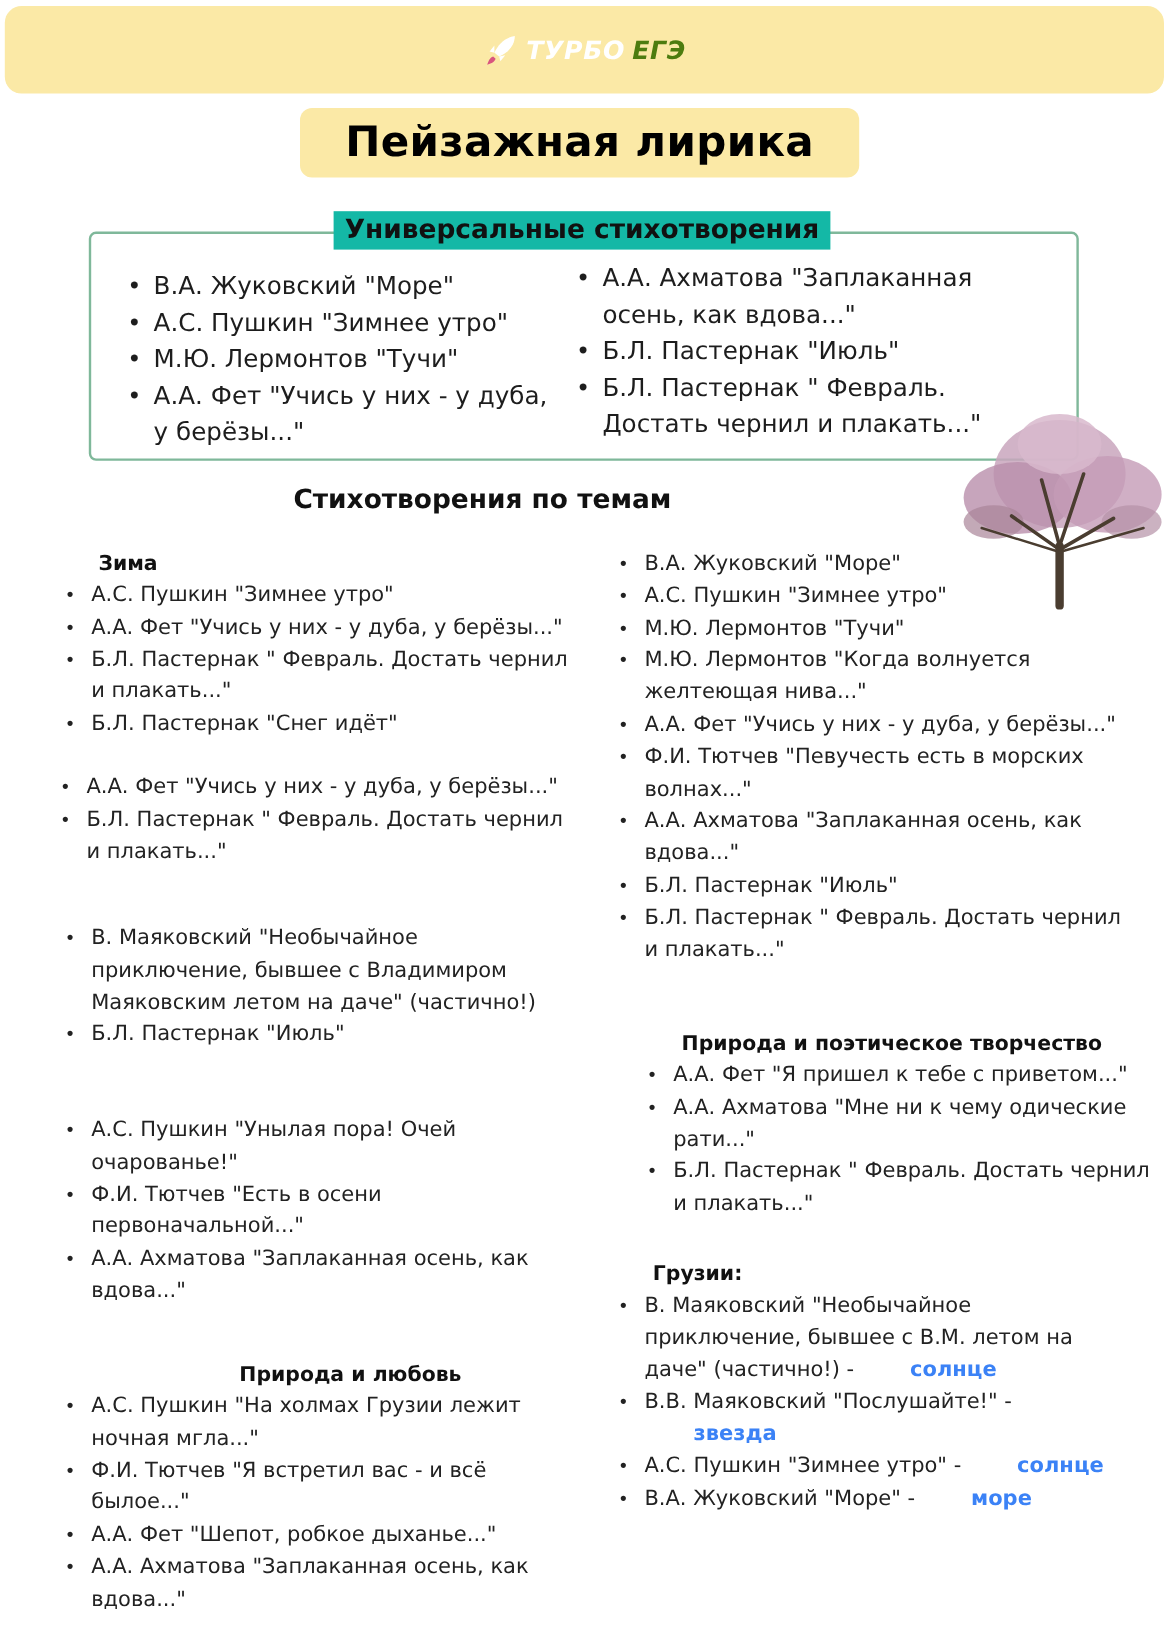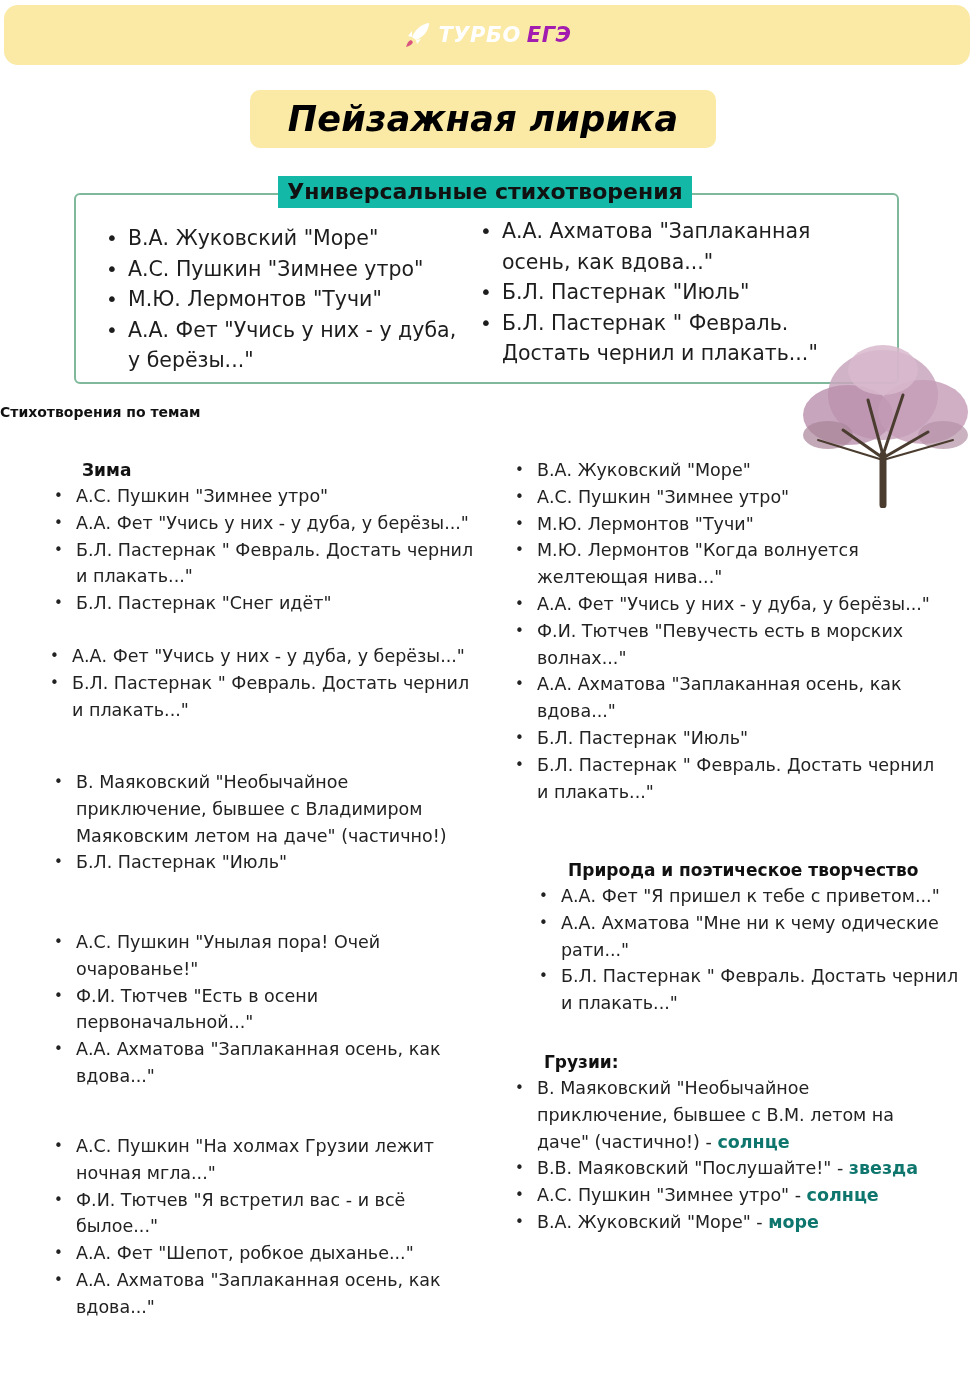--- a/index.html
+++ b/index.html
@@ -1,64 +1,64 @@
 <!DOCTYPE html>
 <html><head>
   <meta charset="utf-8">
   <style>
     * { box-sizing: border-box; margin: 0; padding: 0; }
     html, body { width: 974px; height: 1374px; background: #ffffff; overflow: hidden; }
     body { position: relative; font-family: "Liberation Sans", "DejaVu Sans", sans-serif; color: #1a1a1a; }
 
     .brand-band {
-      position: absolute; left: 4px; top: 5px; width: 966px; height: 60px;
+      position: absolute; left: 4px; top: 5px; width: 966px; height: 73px;
       background: #fbe9a6; border-radius: 14px;
       display: flex; align-items: center; justify-content: center;
     }
     .brand { display: flex; align-items: center; gap: 6px; font-family: "DejaVu Sans", sans-serif; font-weight: bold; font-style: italic; font-size: 21px; letter-spacing: 0.5px; }
     .brand .turbo { color: #ffffff; }
-    .brand .ege { color: #a21caf; }
+    .brand .ege { color: #4d7c0f; }
     .rocket { width: 30px; height: 28px; display: inline-block; }
 
     .title-box {
       position: absolute; left: 250px; top: 90px; width: 466px; height: 58px;
       background: #fbe9a6; border-radius: 10px;
       display: flex; align-items: center; justify-content: center;
     }
-    .title-box h1 { font-family: "DejaVu Sans", sans-serif; font-style: italic; font-weight: bold; font-size: 35px; color: #000; letter-spacing: 0.3px; }
+    .title-box h1 { font-family: "DejaVu Sans", sans-serif; font-weight: bold; font-size: 35px; color: #000; letter-spacing: 0.3px; }
 
     .universal-box {
       position: absolute; left: 74px; top: 193px; width: 825px; height: 191px;
       border: 2.5px solid #7fb89a; border-radius: 6px;
     }
     .universal-heading {
       position: absolute; left: 278px; top: 176px; width: 414px; height: 32px;
       background: #14b8a6; text-align: center;
       font-family: "DejaVu Sans", sans-serif; font-weight: bold; font-size: 22px; color: #111;
       line-height: 32px;
     }
     .ulist { position: absolute; list-style: none; font-family: "DejaVu Sans", sans-serif; font-size: 20.5px; line-height: 30.5px; color: #1d1d1d; }
     .ulist li { position: relative; padding-left: 22px; }
     .ulist li::before { content: "•"; position: absolute; left: 0; top: 0; font-size: 20px; }
     .ulist.left { left: 106px; top: 223px; width: 360px; }
     .ulist.right { left: 480px; top: 216px; width: 400px; }
 
     .tree { position: absolute; left: 788px; top: 340px; width: 186px; height: 168px; }
 
     .themes-heading {
-      position: absolute; left: 0; top: 404px; width: 804px; text-align: left;
-      font-family: "DejaVu Sans", sans-serif; font-weight: bold; font-size: 14px; color: #111;
+      position: absolute; left: 0; top: 404px; width: 804px; text-align: center;
+      font-family: "DejaVu Sans", sans-serif; font-weight: bold; font-size: 22px; color: #111;
     }
 
     .section { position: absolute; font-family: "DejaVu Sans", sans-serif; }
     .section h3 { font-weight: bold; font-size: 17px; color: #111; line-height: 26px; margin-left: 40px; }
     .section ul { list-style: none; font-size: 17.5px; line-height: 26.8px; color: #222; }
     .section li { position: relative; padding-left: 22px; }
     .section li::before { content: "•"; position: absolute; left: 0; top: 0; font-size: 15px; }
-    .section li b { font-weight: bold; color: #0f766e; }
+    .section li b { font-weight: bold; color: #3b82f6; margin-left: 41px; }
 
     #sec-winter { left: 42px; top: 457px; width: 440px; }
     #sec-winter ul { margin-left: 12px; }
     #sec-spring { left: 38px; top: 643px; width: 440px; }
     #sec-spring ul { margin-left: 12px; }
     #sec-summer { left: 42px; top: 769px; width: 440px; }
     #sec-summer ul { margin-left: 12px; }
     #sec-autumn { left: 42px; top: 929px; width: 420px; }
     #sec-autumn ul { margin-left: 12px; }
     #sec-love { left: 42px; top: 1133px; width: 420px; }
@@ -154,20 +154,21 @@
 
 <div class="section" id="sec-autumn">
   <ul>
     <li>А.С. Пушкин "Унылая пора! Очей очарованье!"</li>
     <li>Ф.И. Тютчев "Есть в осени первоначальной..."</li>
     <li>А.А. Ахматова "Заплаканная осень, как вдова..."</li>
   </ul>
 </div>
 
 <div class="section" id="sec-love">
+  <h3>Природа и любовь</h3>
   <ul>
     <li>А.С. Пушкин "На холмах Грузии лежит ночная мгла..."</li>
     <li>Ф.И. Тютчев "Я встретил вас - и всё былое..."</li>
     <li>А.А. Фет "Шепот, робкое дыханье..."</li>
     <li>А.А. Ахматова "Заплаканная осень, как вдова..."</li>
   </ul>
 </div>
 
 <div class="section" id="sec-man">
   <ul>

